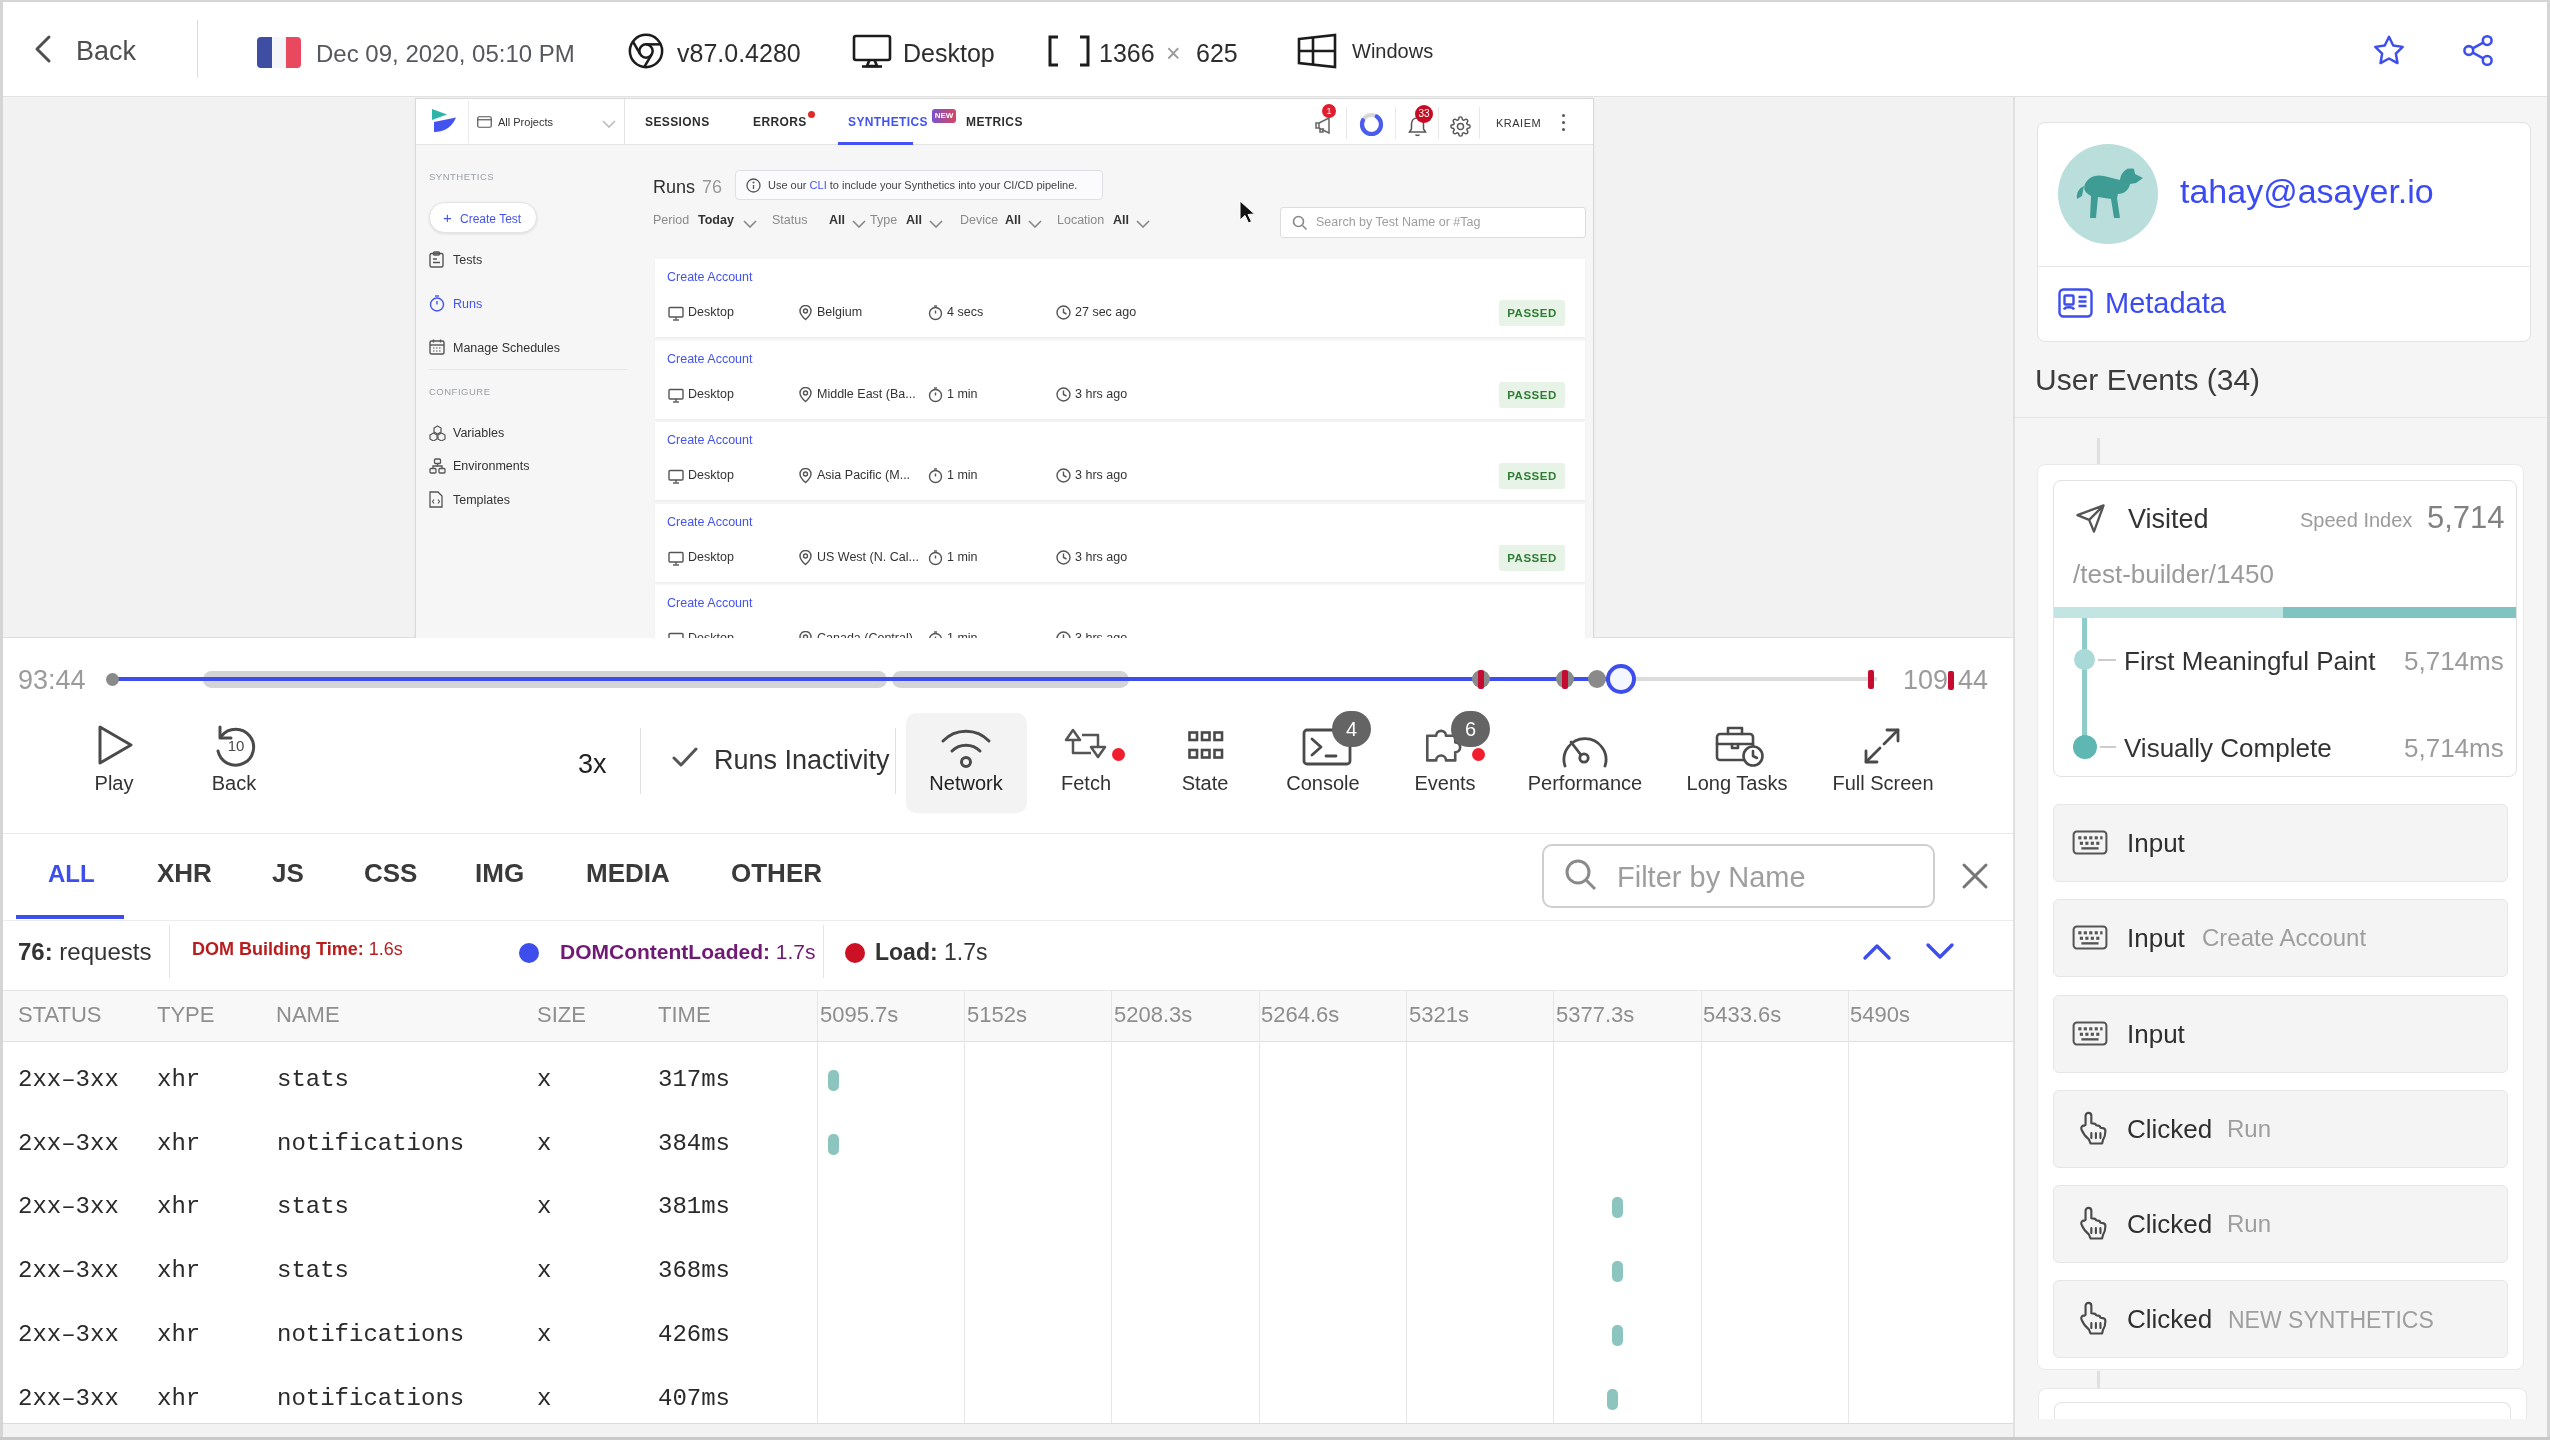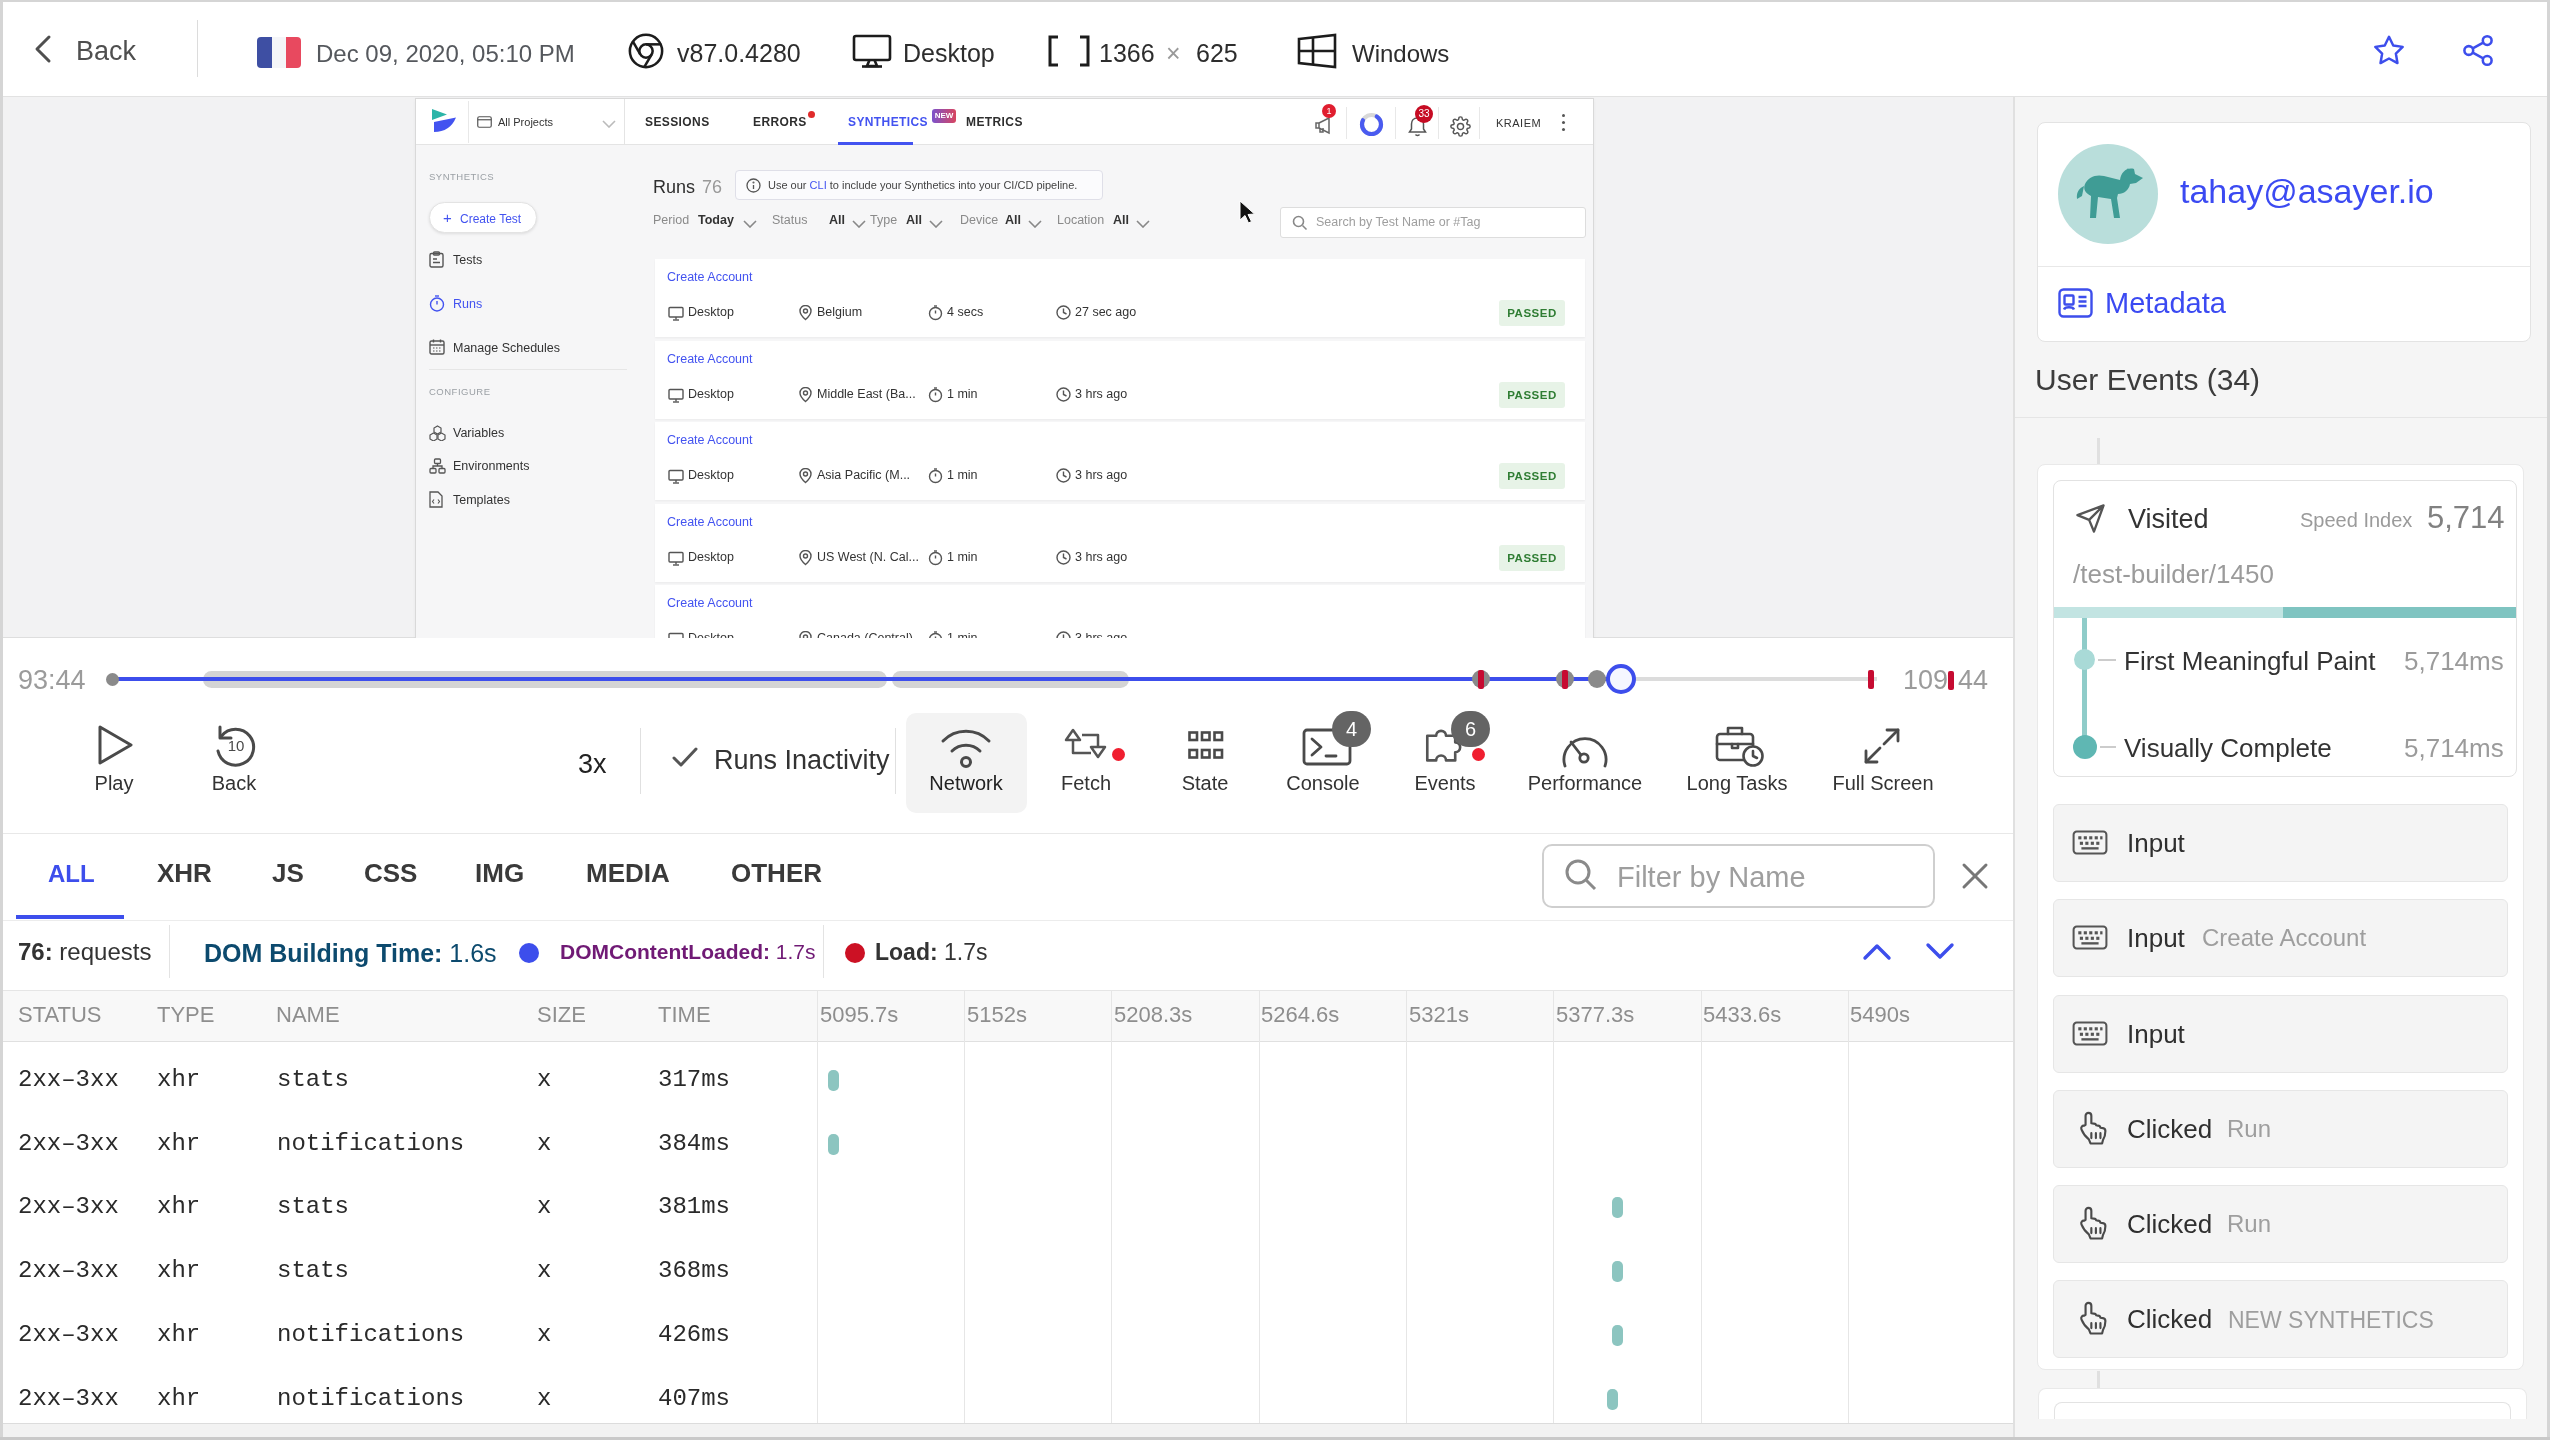--- a/index.html
+++ b/index.html
@@ -60,21 +60,21 @@
 <div class="abs" style="left:1166px;top:39px;font-size:25px;color:#9a9a9a;">×</div>
 <div class="abs" style="left:1196px;top:39px;font-size:25px;color:#2d2d2d;">625</div>
 
 <svg class="abs" style="left:1296px;top:33px;" width="42" height="36" viewBox="0 0 42 36">
     <g fill="none" stroke="#1c1c1c" stroke-width="2.6">
       <path d="M3 6 L39 2 L39 34 L3 30 Z"></path>
       <path d="M3 18 L39 18"></path>
       <path d="M17 4.5 L17 31.5"></path>
     </g>
   </svg>
-<div class="abs" style="left:1352px;top:40px;font-size:24px;color:#2d2d2d;">Windows</div>
+<div class="abs" style="left:1352px;top:40px;font-size:20px;color:#2d2d2d;">Windows</div>
 
 <svg class="abs" style="left:2371px;top:33px;" width="36" height="35" viewBox="0 0 24 24">
     <path d="M12 2.6 L14.9 8.6 L21.4 9.5 L16.7 14.1 L17.8 20.6 L12 17.5 L6.2 20.6 L7.3 14.1 L2.6 9.5 L9.1 8.6 Z" fill="none" stroke="#3d4eec" stroke-width="1.7" stroke-linejoin="round"></path>
   </svg>
 <svg class="abs" style="left:2461px;top:33px;" width="34" height="35" viewBox="0 0 24 24">
     <g fill="none" stroke="#3d4eec" stroke-width="1.8">
       <circle cx="18.5" cy="5" r="3.1"></circle>
       <circle cx="5.5" cy="12" r="3.1"></circle>
       <circle cx="18.5" cy="19" r="3.1"></circle>
       <path d="M8.3 10.5 L15.7 6.5"></path>
@@ -551,21 +551,21 @@
 <svg class="abs" style="left:1960px;top:861px;" width="30" height="30" viewBox="0 0 30 30">
     <g stroke="#777" stroke-width="3" stroke-linecap="round">
       <path d="M4 4 L26 26"></path>
       <path d="M26 4 L4 26"></path>
     </g>
   </svg>
 
 <div class="abs" style="left:3px;top:920px;width:2011px;height:1px;background:#ececec;"></div>
 <div class="abs" style="left:18px;top:938px;font-size:24px;color:#333;"><b>76:</b> requests</div>
 <div class="abs" style="left:169px;top:925px;width:1px;height:53px;background:#e3e3e3;"></div>
-<div class="abs" style="left:204px;top:939px;font-size:25px;color:#0c4a6e;"><b>DOM Building Time:</b> 1.6s</div>
+<div class="abs" style="left:192px;top:939px;font-size:18px;color:#b91c1c;"><b>DOM Building Time:</b> 1.6s</div>
 <div class="abs" style="left:519px;top:943px;width:20px;height:20px;border-radius:50%;background:#3d4eec;"></div>
 <div class="abs" style="left:560px;top:940px;font-size:21px;color:#701a75;"><b>DOMContentLoaded:</b> 1.7s</div>
 <div class="abs" style="left:823px;top:925px;width:1px;height:53px;background:#e3e3e3;"></div>
 <div class="abs" style="left:845px;top:943px;width:20px;height:20px;border-radius:50%;background:#cc1124;"></div>
 <div class="abs" style="left:875px;top:939px;font-size:23px;color:#333;"><b>Load:</b> 1.7s</div>
 <svg class="abs" style="left:1862px;top:942px;" width="30" height="19" viewBox="0 0 30 19">
     <polyline points="3,16 15,4 27,16" fill="none" stroke="#3d4eec" stroke-width="3.4" stroke-linecap="round" stroke-linejoin="round"></polyline>
   </svg>
 <svg class="abs" style="left:1925px;top:942px;" width="30" height="19" viewBox="0 0 30 19">
     <polyline points="3,3 15,15 27,3" fill="none" stroke="#3d4eec" stroke-width="3.4" stroke-linecap="round" stroke-linejoin="round"></polyline>

